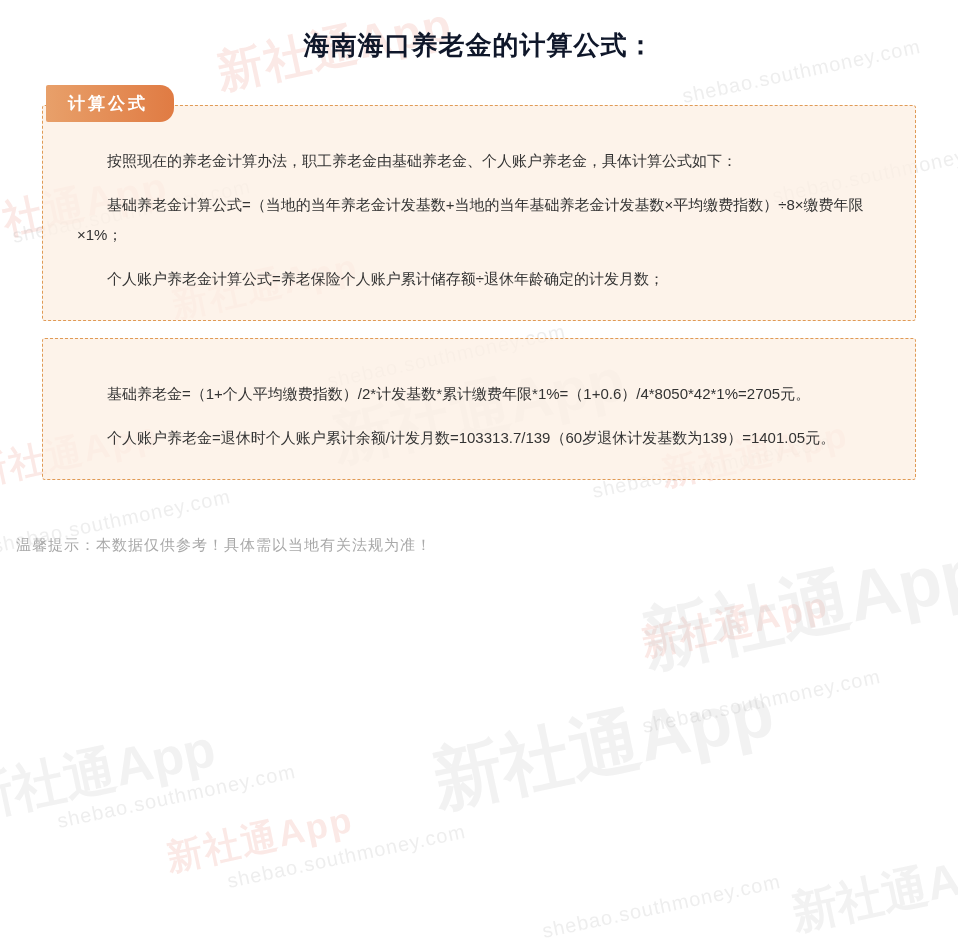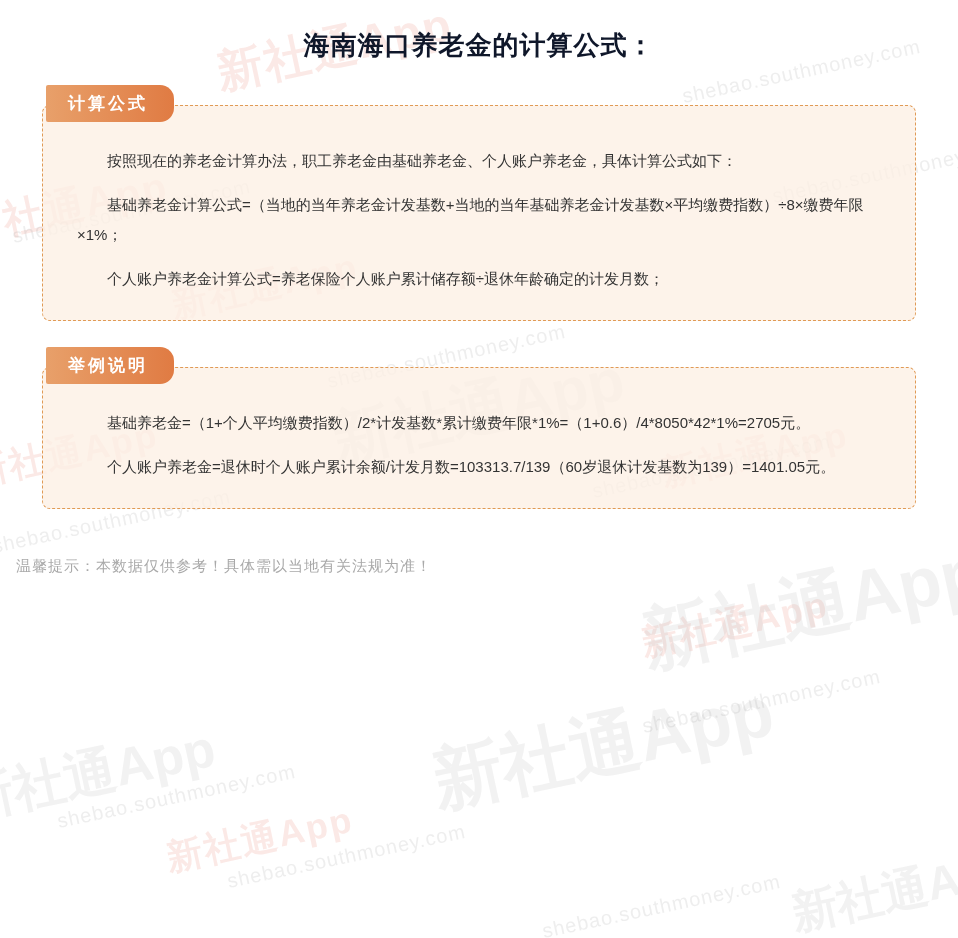--- a/index.html
+++ b/index.html
@@ -56,41 +56,41 @@
     text-align: center;
     font-size: 26px;
     font-weight: bold;
     color: #0f172a;
     padding: 28px 0 22px 0;
     letter-spacing: 1px;
   }
 
   .section {
     position: relative;
-    margin: 0 42px 26px 42px;
+    margin: 0 42px 34px 42px;
   }
   .section-label {
     position: relative;
     z-index: 3;
     display: inline-block;
     background: linear-gradient(90deg, #e8a06a 0%, #e07b43 100%);
     color: #ffffff;
     font-size: 17px;
     font-weight: bold;
     letter-spacing: 3px;
     padding: 7px 26px 7px 22px;
     border-radius: 2px 14px 14px 2px;
     margin-left: 4px;
   }
   .section-box {
     position: relative;
     margin-top: -17px;
     border: 1px dashed #e09a55;
     background: rgba(253, 240, 228, 0.78);
-    border-radius: 8px;
+    border-radius: 3px;
     padding: 40px 34px 26px 34px;
   }
   .para {
     font-size: 15px;
     line-height: 30px;
     color: #333333;
     margin: 0 0 14px 0;
     text-indent: 2em;
   }
   .para:last-child {
@@ -141,21 +141,20 @@
   <div class="section">
     <div class="section-label">计算公式</div>
     <div class="section-box">
       <p class="para">按照现在的养老金计算办法，职工养老金由基础养老金、个人账户养老金，具体计算公式如下：</p>
       <p class="para">基础养老金计算公式=（当地的当年养老金计发基数+当地的当年基础养老金计发基数×平均缴费指数）÷8×缴费年限×1%；</p>
       <p class="para">个人账户养老金计算公式=养老保险个人账户累计储存额÷退休年龄确定的计发月数；</p>
     </div>
   </div>
 
   <div class="section">
-    <div class="section-label">举例说明</div>
     <div class="section-box">
       <p class="para">基础养老金=（1+个人平均缴费指数）/2*计发基数*累计缴费年限*1%=（1+0.6）/4*8050*42*1%=2705元。</p>
       <p class="para">个人账户养老金=退休时个人账户累计余额/计发月数=103313.7/139（60岁退休计发基数为139）=1401.05元。</p>
     </div>
   </div>
 
   <div class="footer-note">温馨提示：本数据仅供参考！具体需以当地有关法规为准！</div>
 
 </div>
 

